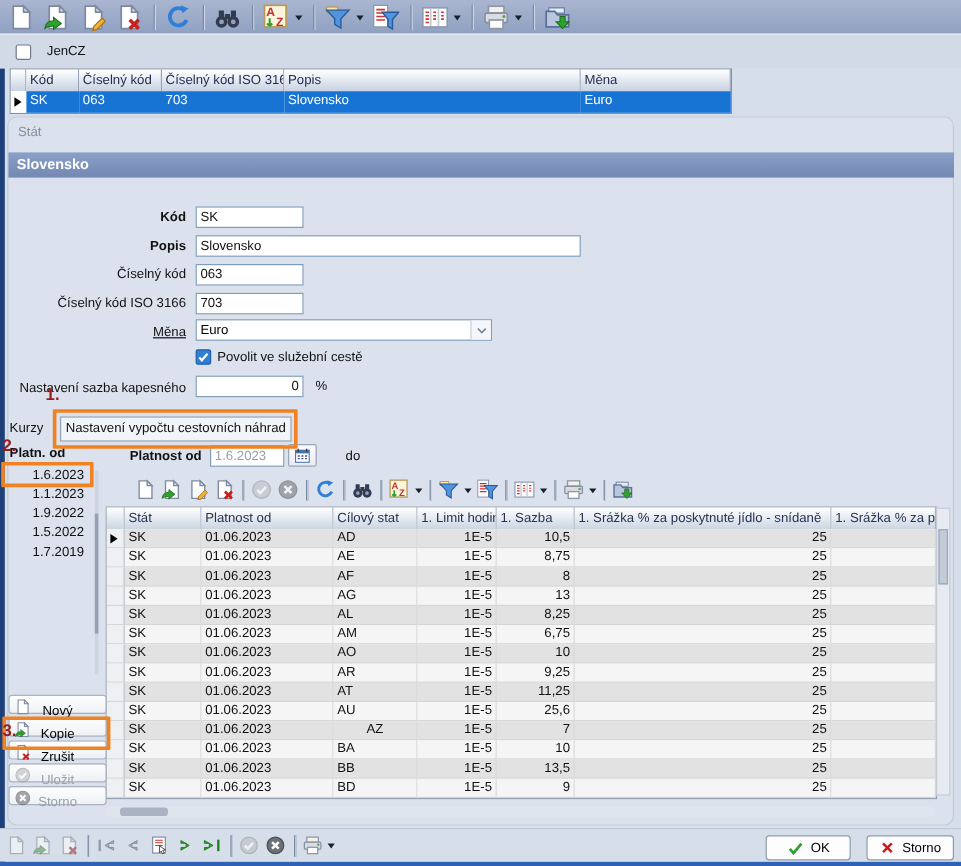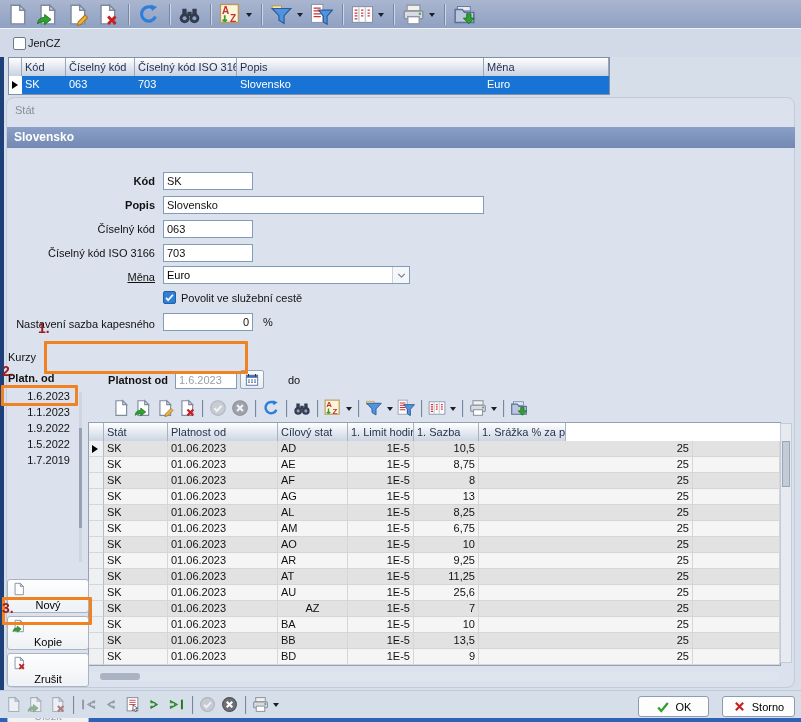--- a/index.html
+++ b/index.html
@@ -17,21 +17,21 @@
   .tbtn.dis{opacity:.55;filter:grayscale(.4);}
   .sep{width:1px;height:21px;background:#78889f;border-right:1px solid #cdd6e4;margin:0 7px 0 2px;flex:0 0 auto;}
   .dd{width:0;height:0;border:3.5px solid transparent;border-top:4px solid #18202e;margin-left:4px;margin-top:4px;}
 
   
   .strip{position:absolute;left:0;top:29px;width:801px;height:28px;background:#d2dae7;
          display:flex;align-items:center;padding-left:13px;box-sizing:border-box;}
   .cbx{width:13px;height:13px;background:#fff;border:1px solid #6f7a8e;border-radius:2px;
        display:inline-flex;align-items:center;justify-content:center;box-sizing:border-box;flex:0 0 auto;}
   .cbx.on{background:#2e7fd6;border-color:#2160a8;}
-  .cbx-lbl{margin-left:2px;}
+  .cbx-lbl{margin-left:13px;}
 
   
   .cgrid{position:absolute;left:8px;top:57px;border:1px solid #8090a8;background:#fff;}
   .cg-head,.cg-row{display:flex;}
   .cgh{box-sizing:border-box;height:18px;line-height:16px;padding:1px 3px;white-space:nowrap;overflow:hidden;
        background:linear-gradient(#ffffff,#c8d2e2);border-right:1px solid #98a5b8;color:#1d2c4e;}
   .cgc{box-sizing:border-box;height:18px;line-height:17px;padding:0 3px;white-space:nowrap;overflow:hidden;position:relative;}
   .cg-row.sel .cgc{background:#1874d4;color:#fff;}
   .cg-row .selcell{background:#fff !important;}
   .rowarrow{position:absolute;left:3px;top:5px;width:0;height:0;border-left:6px solid #000;
@@ -97,21 +97,21 @@
   .rgc .rowarrow{top:4px;border-left-color:#000;}
   .vscroll2{position:absolute;left:780px;top:423px;width:12px;height:240px;box-sizing:border-box;
             background:#e7ebf1;border:1px solid #c2cbd8;}
   .vthumb2{position:absolute;left:782px;top:441px;width:8px;height:46px;background:#c3cbd7;border:1px solid #9aa6b6;box-sizing:border-box;}
   .hscroll{position:absolute;left:88px;top:672px;width:691px;height:9px;background:#dfe5ee;border-radius:4px;}
   .hthumb{position:absolute;left:100px;top:673px;width:40px;height:7px;background:#a9b3c2;border-radius:3px;}
 
   
   .abtns{position:absolute;left:7px;top:579px;display:flex;flex-direction:column;gap:3px;}
   .abtn{position:relative;width:82px;height:16px;box-sizing:border-box;border:1px solid #a9b4c2;border-radius:3px;
-        background:linear-gradient(#fefefe,#eef1f5);font:11px "Liberation Sans","DejaVu Sans",sans-serif;padding:16px;}
+        background:linear-gradient(#fefefe,#eef1f5);font:11px "Liberation Sans","DejaVu Sans",sans-serif;padding:4px;}
   .abtn .ic{position:absolute;left:4px;top:2px;}
   .albl{display:block;text-align:center;line-height:18px;}
   .abtn.dis{color:#9aa2ac;}
   .abtn.dis .ic{opacity:.6;filter:grayscale(.3);}
 
   
   .ann{position:absolute;color:#9b1b1b;font-weight:bold;font-size:14px;z-index:60;}
   .annbox{position:absolute;border:3px solid #f08222;box-sizing:border-box;z-index:55;pointer-events:none;border-radius:1px;}
 
   
@@ -371,20 +371,21 @@
           <use href="#sym-check-white"></use>
         </svg>
     </span>
     <span>Povolit ve služební cestě</span>
   </div>
   <span class="flabel" style="top:315px">Nastavení sazba kapesného</span>
   <input class="finput" style="left: 163px; top: 313px; width: 90px; text-align: right;" value="0">
   <span class="unit">%</span>
 
   <span class="tab-plain">Kurzy</span>
+  <div class="tab-sel">Nastavení vypočtu cestovních náhrad</div>
 
   <span class="vhead">Platn. od</span>
   <div class="vlist" id="vList">
       <div class="ditem dsel">1.6.2023</div>
       <div class="ditem">1.1.2023</div>
       <div class="ditem">1.9.2022</div>
       <div class="ditem">1.5.2022</div>
       <div class="ditem">1.7.2019</div>
     </div>
   <div class="vscroll1"></div>
@@ -485,20 +486,21 @@
     </div>
 
   <div class="rgrid" id="rGrid">
       <div class="rg-head">
         <div class="rgh" style="width:15px"></div>
         <div class="rgh" style="width:64px">Stát</div>
         <div class="rgh" style="width:110px">Platnost od</div>
         <div class="rgh" style="width:70px">Cílový stat</div>
         <div class="rgh" style="width:66px">1. Limit hodin</div>
         <div class="rgh" style="width:65px">1. Sazba</div>
+        <div class="rgh" style="width:214px">1. Srážka % za poskytnuté jídlo - snídaně</div>
         <div class="rgh" style="width:87px">1. Srážka % za pos</div>
       </div>
       <div class="rg-row">
         <div class="rgc rsel" style="width:15px">
           <span class="rowarrow"></span>
         </div>
         <div class="rgc" style="width:64px;text-align:left">SK</div>
         <div class="rgc" style="width:110px;text-align:left">01.06.2023</div>
         <div class="rgc" style="width:70px;text-align:left">AD</div>
         <div class="rgc" style="width:66px;text-align:right">1E-5</div>

